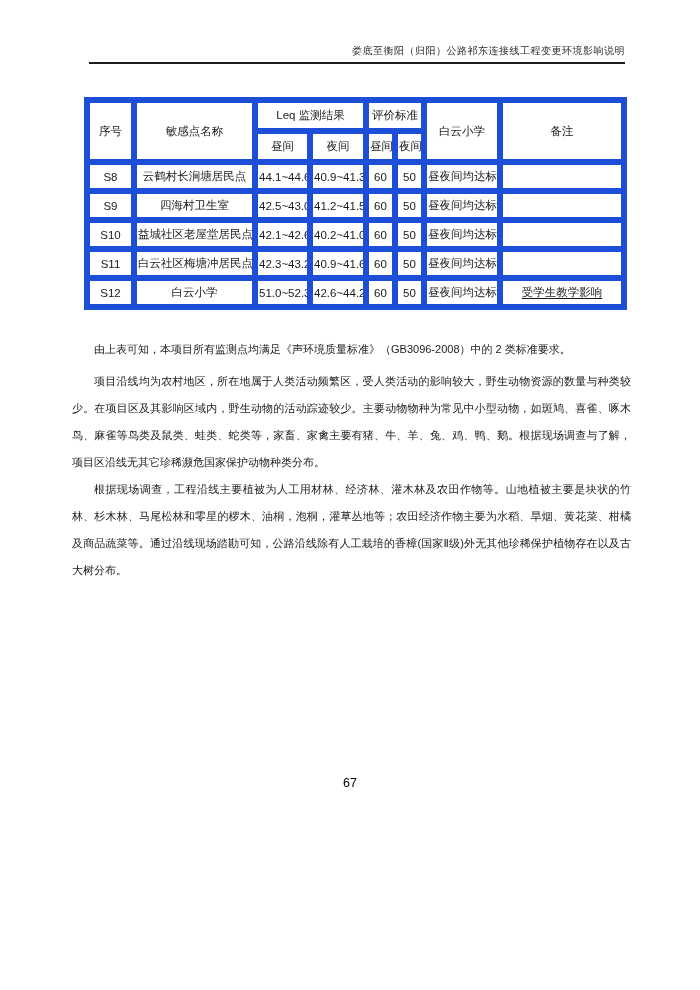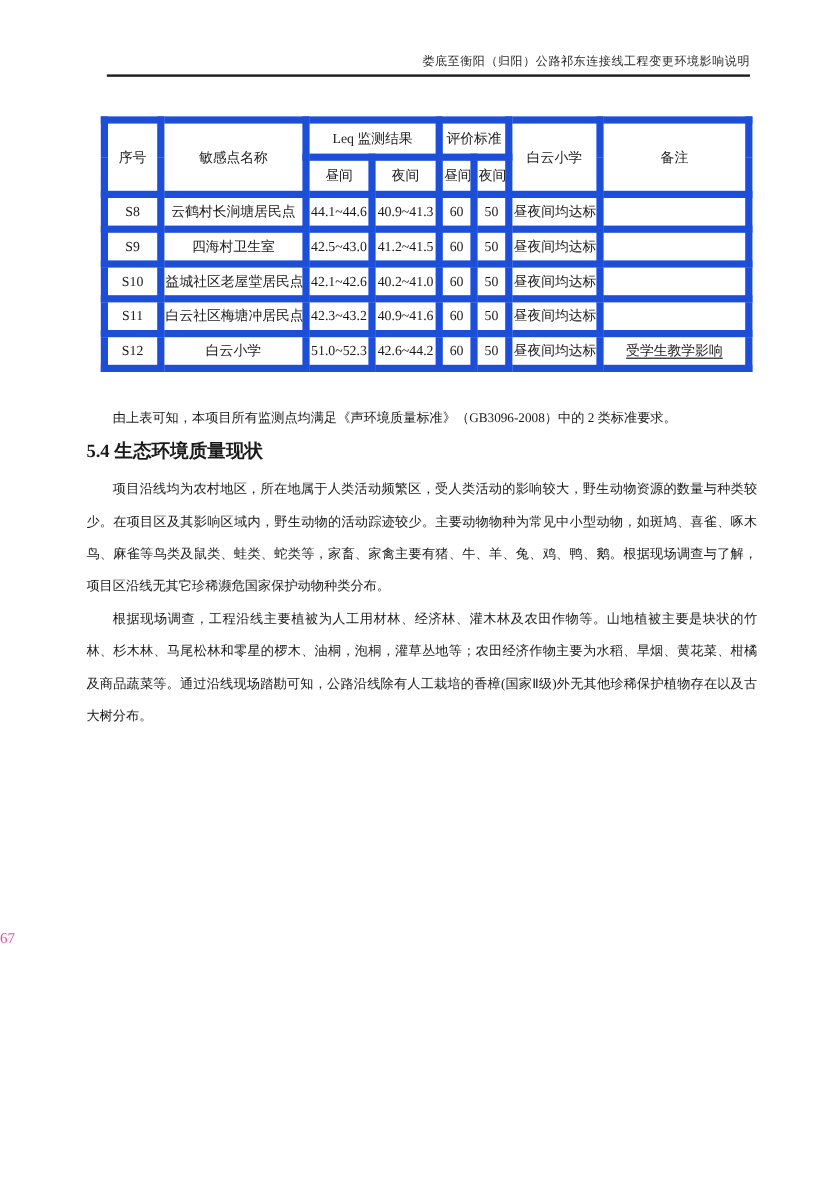--- a/index.html
+++ b/index.html
@@ -4,21 +4,21 @@
 <style>
   html, body { margin: 0; padding: 0; background: #ffffff; }
   .page {
     position: relative;
     width: 700px;
     height: 842px;
     margin: 0 auto;
     background: #ffffff;
     box-sizing: border-box;
     padding: 44px 69px 0 72px;
-    font-family: Liberation Serif, serif;
+    font-family: Liberation Sans, sans-serif;
     color: #1a1a1a;
     overflow: hidden;
   }
   
   .running-header {
     margin-left: 17px;
     margin-right: 6px;
     border-bottom: 2px solid #1c1c1c;
     padding-bottom: 4px;
   }
@@ -64,23 +64,23 @@
     font-size: 15.5px;
     line-height: 27px;
     font-weight: bold;
     text-indent: 0;
   }
   .page-number {
     position: absolute;
     bottom: 52px;
     left: 0;
     width: 100%;
-    text-align: left;
+    text-align: center;
     font-size: 12.5px;
-    color: #ec4899;
+    color: #000000;
   }
 </style>
 </head>
 <body>
 
 <div class="page">
 
   <div class="running-header">
     <div class="running-header-text">娄底至衡阳（归阳）公路祁东连接线工程变更环境影响说明</div>
   </div>
@@ -161,21 +161,20 @@
         <td>60</td>
         <td>50</td>
         <td>昼夜间均达标</td>
         <td><span class="note-u">受学生教学影响</span></td>
       </tr>
     </tbody>
   </table>
 
   <p class="para para-first">由上表可知，本项目所有监测点均满足《声环境质量标准》（GB3096-2008）中的 2 类标准要求。</p>
 
-  <h2 class="section-heading">5.4 生态环境质量现状</h2>
 
   <p class="para para-gap">项目沿线均为农村地区，所在地属于人类活动频繁区，受人类活动的影响较大，野生动物资源的数量与种类较少。在项目区及其影响区域内，野生动物的活动踪迹较少。主要动物物种为常见中小型动物，如斑鸠、喜雀、啄木鸟、麻雀等鸟类及鼠类、蛙类、蛇类等，家畜、家禽主要有猪、牛、羊、兔、鸡、鸭、鹅。根据现场调查与了解，项目区沿线无其它珍稀濒危国家保护动物种类分布。</p>
 
   <p class="para">根据现场调查，工程沿线主要植被为人工用材林、经济林、灌木林及农田作物等。山地植被主要是块状的竹林、杉木林、马尾松林和零星的椤木、油桐，泡桐，灌草丛地等；农田经济作物主要为水稻、旱烟、黄花菜、柑橘及商品蔬菜等。通过沿线现场踏勘可知，公路沿线除有人工栽培的香樟(国家Ⅱ级)外无其他珍稀保护植物存在以及古大树分布。</p>
 
   <div class="page-number">67</div>
 
 </div>
 
 </body></html>

